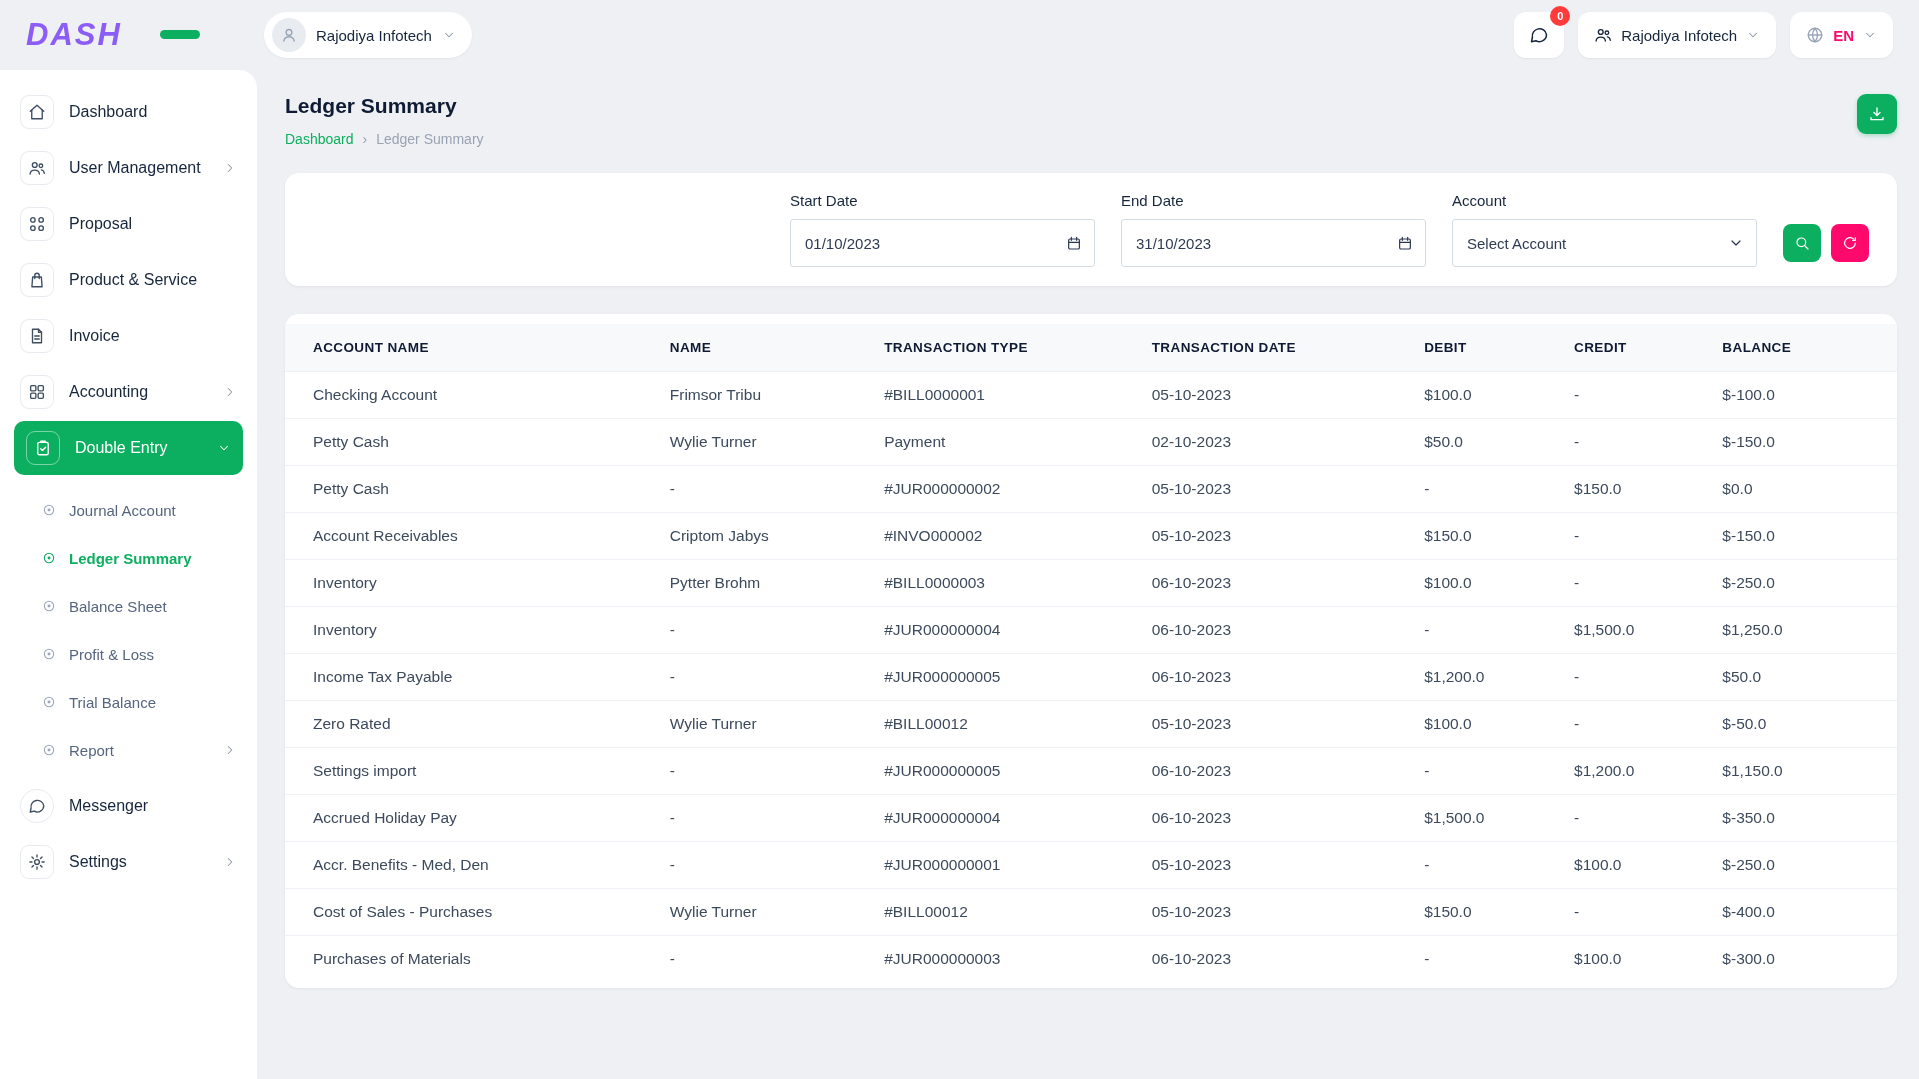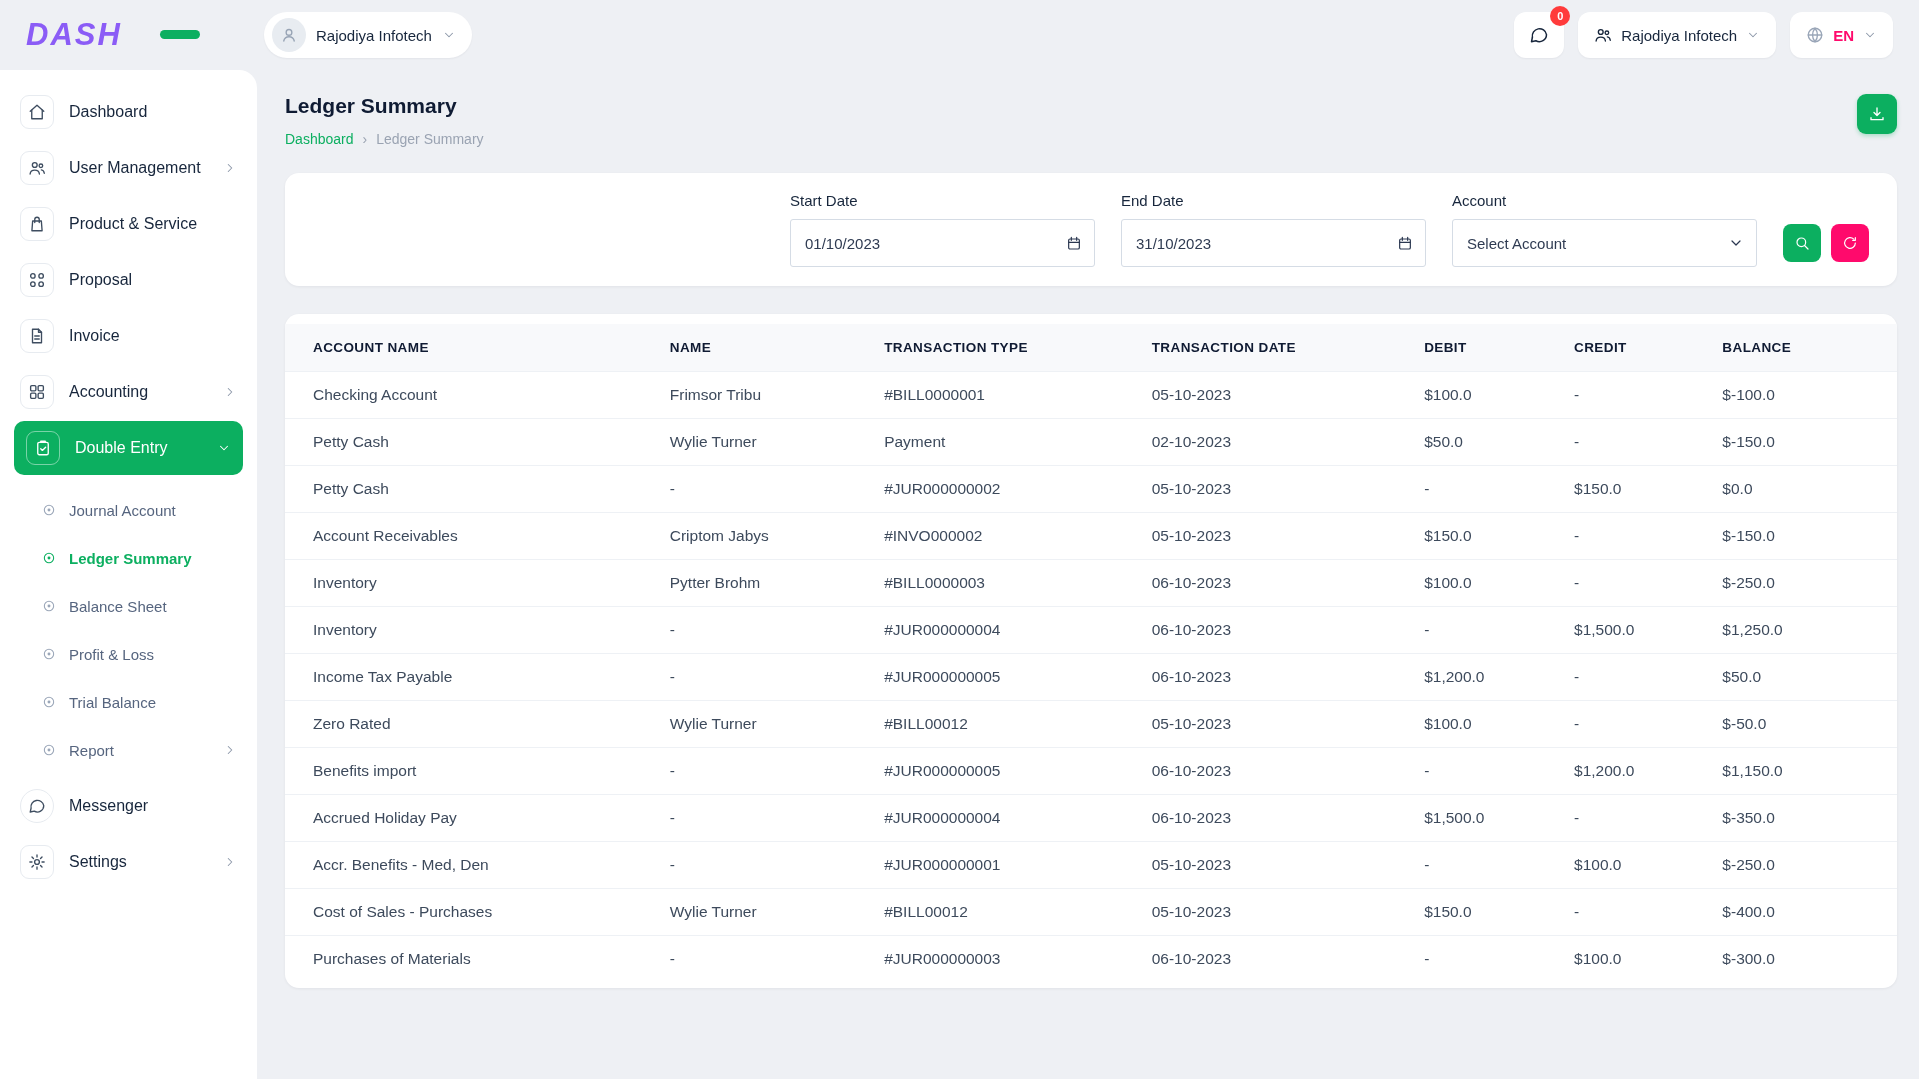--- a/index.html
+++ b/index.html
@@ -164,37 +164,37 @@
         </span>
       <span>User Management</span>
       <svg class="ic s14 chev" viewBox="0 0 24 24">
           <path d="M9 6l6 6-6 6"></path>
         </svg>
     </div>
 
     <div class="menu-item">
       <span class="icon-box">
           <svg class="ic s18" viewBox="0 0 24 24">
-            <path d="M6.2 8h11.6l1 13H5.2l1-13z"></path>
-            <path d="M9 10V6a3 3 0 0 1 6 0v4"></path>
-          </svg>
-        </span>
-      <span>Product &amp; Service</span>
-    </div>
-
-    <div class="menu-item">
-      <span class="icon-box">
-          <svg class="ic s18" viewBox="0 0 24 24">
             <circle cx="6.5" cy="6.5" r="3"></circle>
             <circle cx="17.5" cy="6.5" r="3"></circle>
             <circle cx="6.5" cy="17.5" r="3"></circle>
             <circle cx="17.5" cy="17.5" r="3"></circle>
           </svg>
         </span>
       <span>Proposal</span>
+    </div>
+
+    <div class="menu-item">
+      <span class="icon-box">
+          <svg class="ic s18" viewBox="0 0 24 24">
+            <path d="M6.2 8h11.6l1 13H5.2l1-13z"></path>
+            <path d="M9 10V6a3 3 0 0 1 6 0v4"></path>
+          </svg>
+        </span>
+      <span>Product &amp; Service</span>
     </div>
 
     <div class="menu-item">
       <span class="icon-box">
           <svg class="ic s18" viewBox="0 0 24 24">
             <path d="M6 3h8l4 4v14H6z"></path>
             <path d="M14 3v4h4"></path>
             <path d="M9 12h6M9 16h6"></path>
           </svg>
         </span>
@@ -468,21 +468,21 @@
           <tr>
     <td>Zero Rated</td>
     <td>Wylie Turner</td>
     <td>#BILL00012</td>
     <td>05-10-2023</td>
     <td>$100.0</td>
     <td>-</td>
     <td>$-50.0</td>
   </tr>
           <tr>
-    <td>Benefits import</td>
+    <td>Settings import</td>
     <td>-</td>
     <td>#JUR000000005</td>
     <td>06-10-2023</td>
     <td>-</td>
     <td>$1,200.0</td>
     <td>$1,150.0</td>
   </tr>
           <tr>
     <td>Accrued Holiday Pay</td>
     <td>-</td>

